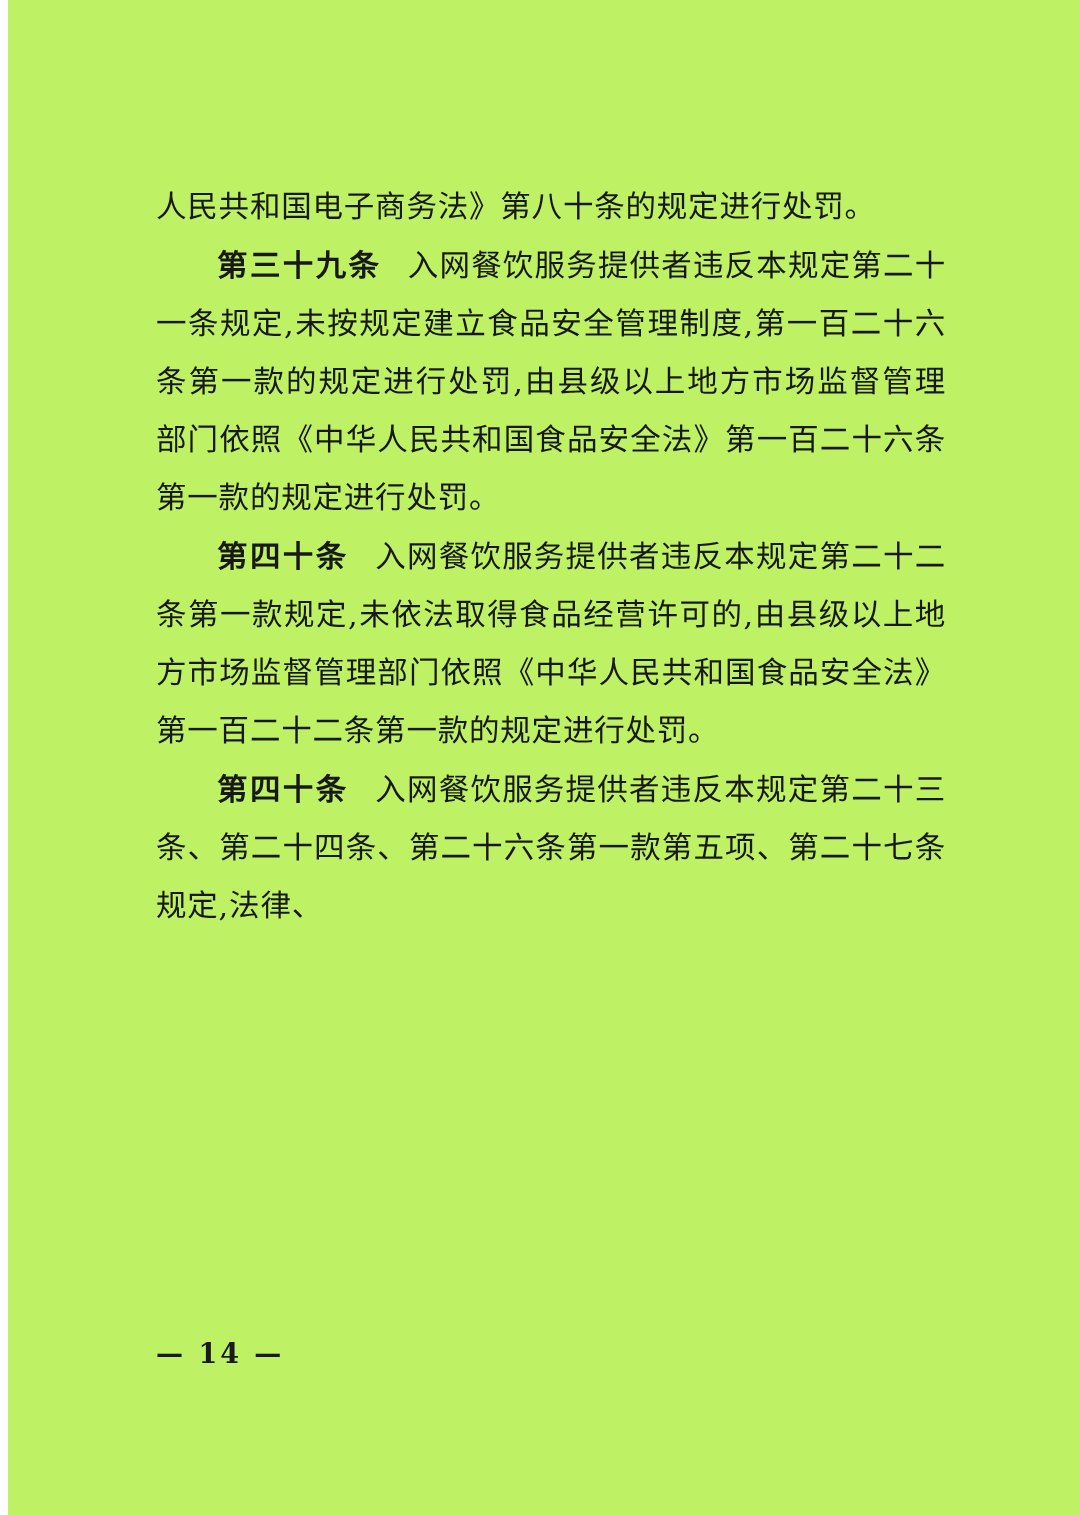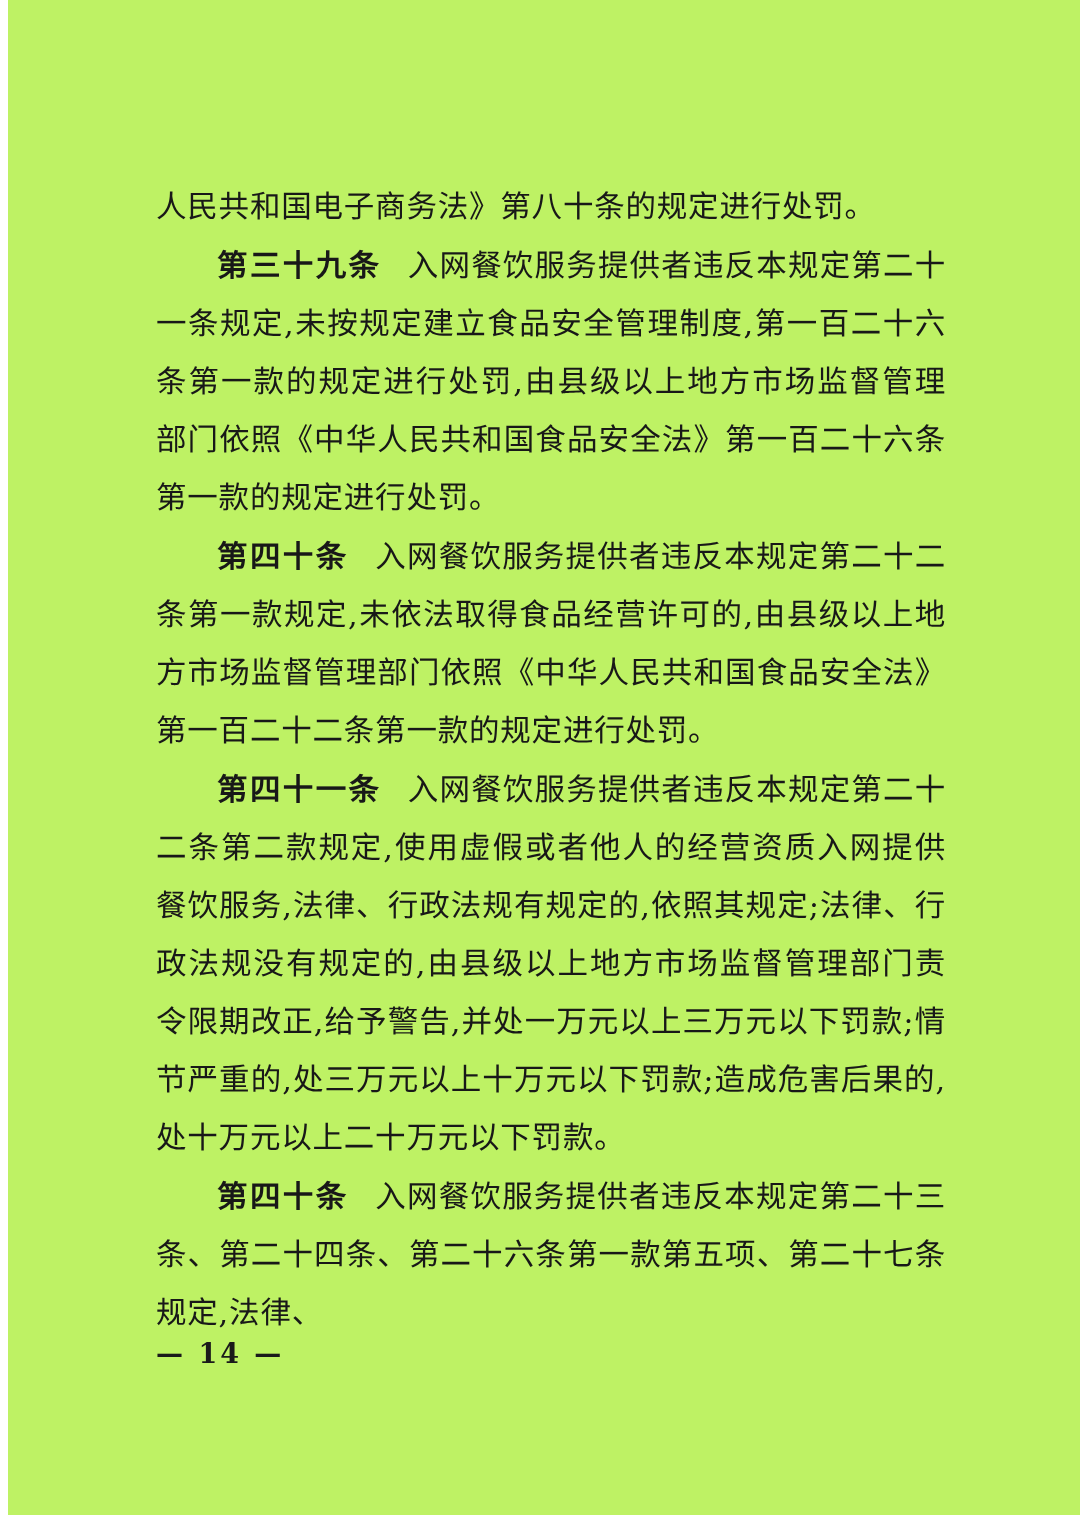--- a/index.html
+++ b/index.html
@@ -78,23 +78,20 @@
 
 
     <p class="para indent">
       <span class="art-label">第三十九条</span><span class="art-gap"></span><span>入网餐饮服务提供者违反本规定第二十一条规定,未按规定建立食品安全管理制度,第一百二十六条第一款的规定进行处罚,由县级以上地方市场监督管理部门依照《中华人民共和国食品安全法》第一百二十六条第一款的规定进行处罚。</span>
     </p>
 
     <p class="para indent">
       <span class="art-label">第四十条</span><span class="art-gap"></span><span>入网餐饮服务提供者违反本规定第二十二条第一款规定,未依法取得食品经营许可的,由县级以上地方市场监督管理部门依照《中华人民共和国食品安全法》第一百二十二条第一款的规定进行处罚。</span>
     </p>
 
-    <p class="para indent">
-      <span class="art-label">第四十一条</span><span class="art-gap"></span><span>入网餐饮服务提供者违反本规定第二十二条第二款规定,使用虚假或者他人的经营资质入网提供餐饮服务,法律、行政法规有规定的,依照其规定;法律、行政法规没有规定的,由县级以上地方市场监督管理部门责令限期改正,给予警告,并处一万元以上三万元以下罚款;情节严重的,处三万元以上十万元以下罚款;造成危害后果的,处十万元以上二十万元以下罚款。</span>
-    </p>
 
     <p class="para indent">
       <span class="art-label">第四十条</span><span class="art-gap"></span><span>入网餐饮服务提供者违反本规定第二十三条、第二十四条、第二十六条第一款第五项、第二十七条规定,法律、</span>
     </p>
 
   </div>
 
   <div class="footer">
     <span class="pagenum">— 14 —</span>
   </div>

